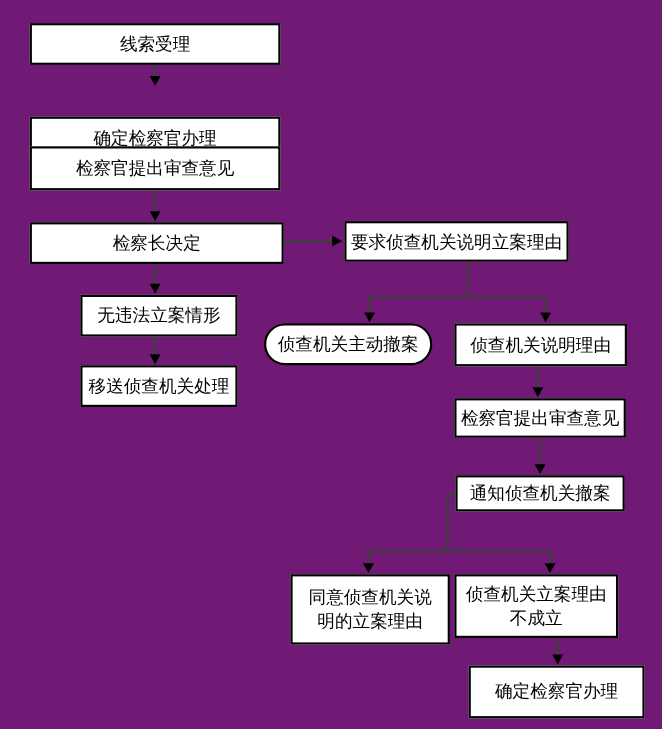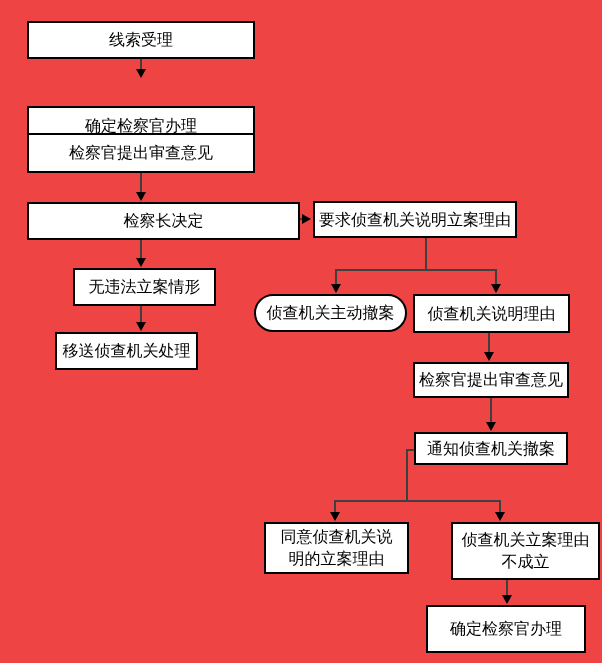--- a/index.html
+++ b/index.html
@@ -5,21 +5,21 @@
   html, body {
     margin: 0;
     padding: 0;
     background: #ffffff;
     font-family: "DejaVu Sans", sans-serif;
   }
   #stage {
     position: relative;
     width: 602px;
     height: 663px;
-    background: #ef4444;
+    background: #701a75;
     overflow: hidden;
   }
   .node {
     position: absolute;
     box-sizing: border-box;
     border: 2px solid #000000;
     background: #ffffff;
     color: #000000;
     display: flex;
     align-items: center;
@@ -44,30 +44,30 @@
   }
   #connectors polygon {
     fill: #000000;
     stroke: none;
   }
 
   
   #n-clue          { left: 27px;  top: 21px;  width: 228px; height: 38px; }
   #n-assign        { left: 27px;  top: 78px;  width: 228px; height: 39px; margin-top: 28px; }
   #n-opinion1      { left: 27px;  top: 133px; width: 228px; height: 40px; }
-  #n-chief         { left: 27px;  top: 202px; width: 273px; height: 38px; }
+  #n-chief         { left: 27px;  top: 202px; width: 231px; height: 38px; }
   #n-request       { left: 313px; top: 201px; width: 204px; height: 37px; text-align: center; }
   #n-noillegal     { left: 73px;  top: 268px; width: 143px; height: 38px; }
-  #n-transfer      { left: 55px;  top: 332px; width: 143px; height: 38px; }
-  #n-withdraw-self { left: 254px; top: 294px; width: 153px; height: 38px; border-radius: 19px; }
+  #n-transfer      { left: 73px;  top: 332px; width: 143px; height: 38px; }
+  #n-withdraw-self { left: 240px; top: 294px; width: 153px; height: 38px; border-radius: 19px; }
   #n-explain       { left: 413px; top: 294px; width: 157px; height: 39px; }
   #n-opinion2      { left: 413px; top: 362px; width: 156px; height: 36px; }
   #n-committee     { left: 414px; top: 432px; width: 154px; height: 33px; }
-  #n-agree         { left: 264px; top: 522px; width: 145px; height: 52px; padding: 0 13px; }
-  #n-invalid       { left: 451px; top: 522px; width: 149px; height: 58px; padding: 16px 6px; }
+  #n-agree         { left: 264px; top: 522px; width: 145px; height: 64px; padding: 0 13px; }
+  #n-invalid       { left: 413px; top: 522px; width: 149px; height: 58px; padding: 16px 6px; }
   #n-notify        { left: 426px; top: 605px; width: 160px; height: 48px; }
 </style>
 </head>
 <body>
 
 <div id="stage">
 
   <svg id="connectors" viewBox="0 0 602 663" xmlns="http://www.w3.org/2000/svg">
 
     <g>

